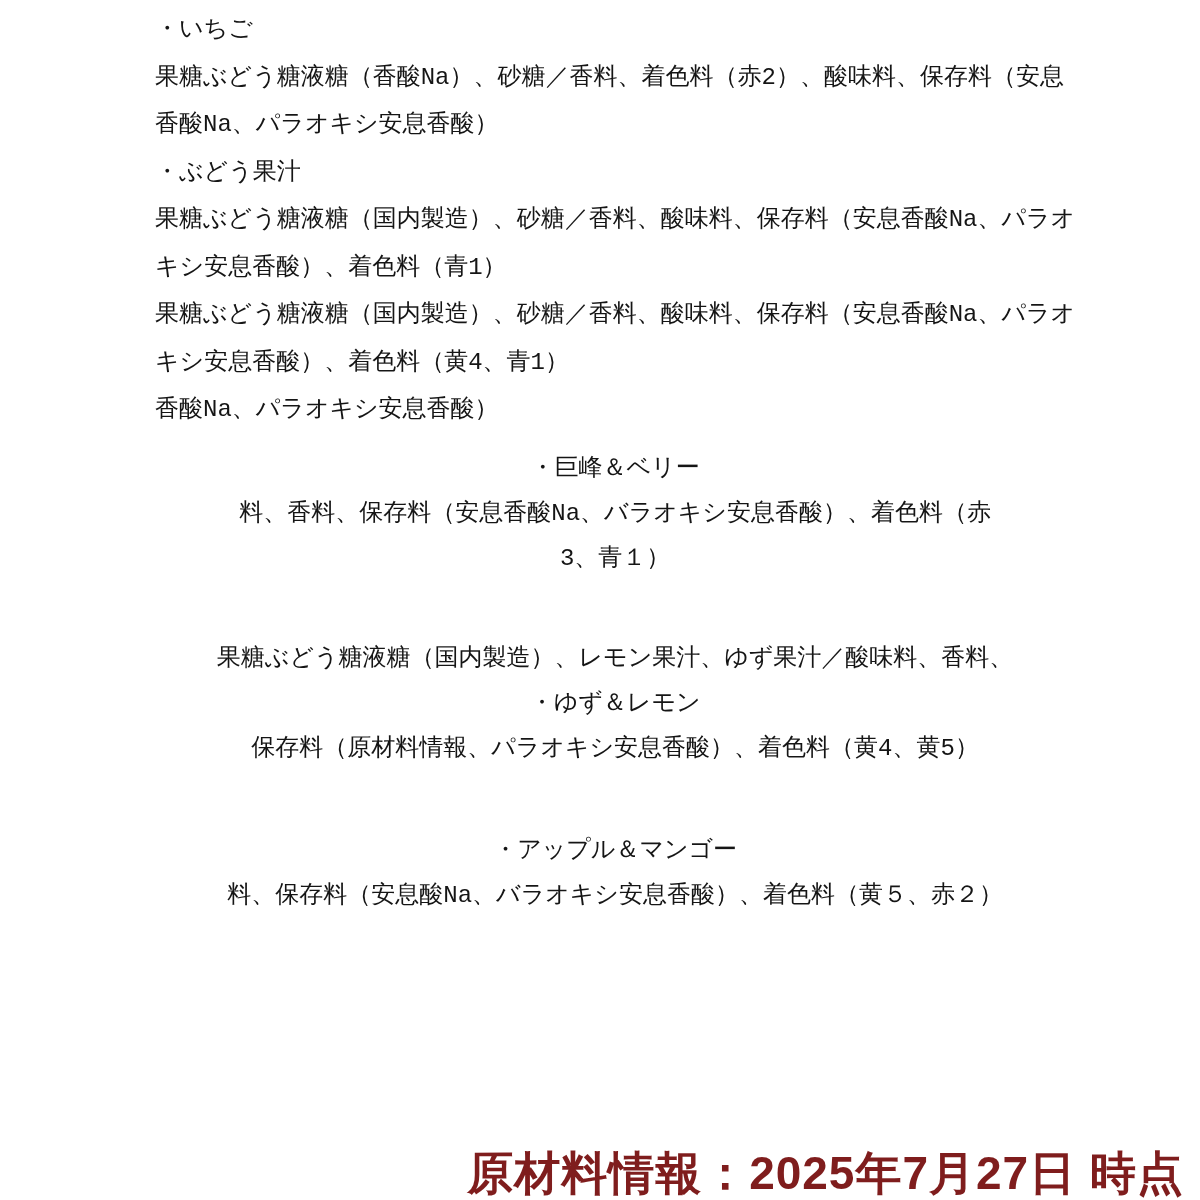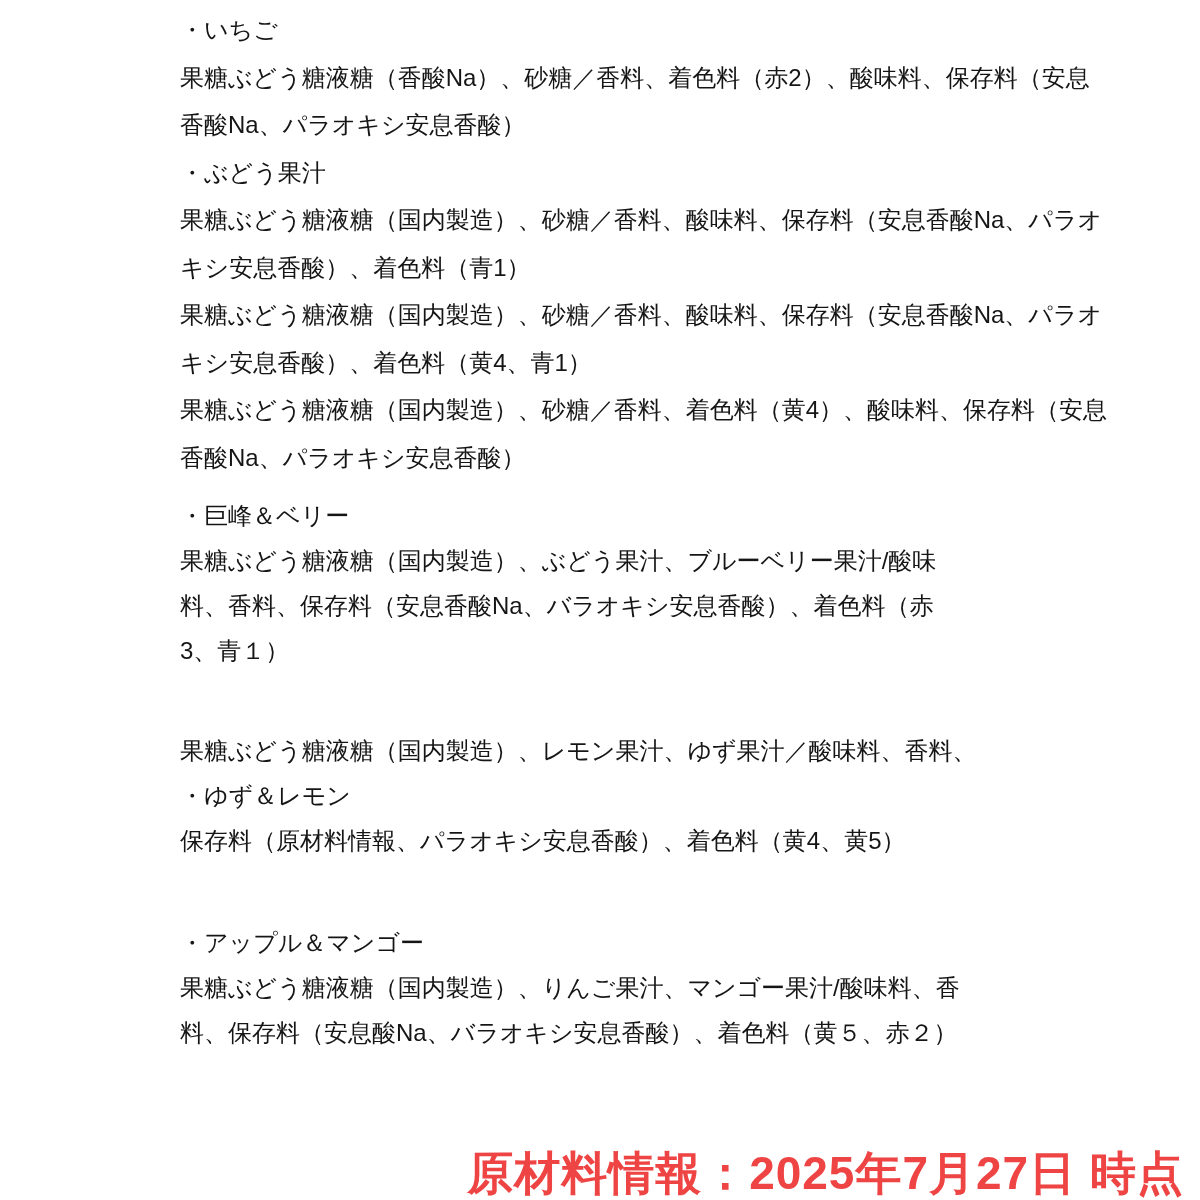--- a/index.html
+++ b/index.html
@@ -11,52 +11,54 @@
     position: relative;
     width: 1200px;
     height: 1200px;
     background: #ffffff;
     color: #151515;
     font-family: "Liberation Sans", "DejaVu Sans", sans-serif;
     overflow: hidden;
   }
   .content {
     position: absolute;
-    left: 180px;
+    left: 155px;
     top: 6px;
+    font-family: Liberation Mono, monospace;
   }
   .ln {
     font-size: 24px;
     white-space: nowrap;
     color: #151515;
   }
   
   .sec-a .ln {
     height: 47.5px;
     line-height: 47.5px;
   }
   
   .sec-b .ln {
     height: 45px;
     line-height: 45px;
+    text-align: center;
   }
   #sec5 { margin-top: 12px; }
   #sec6 { margin-top: 55px; }
   #sec7 { margin-top: 57px; }
   .footer {
     position: absolute;
     right: 16px;
     bottom: 0px;
     height: 53px;
     line-height: 53px;
     font-size: 46px;
     font-weight: 700;
     letter-spacing: 1px;
     white-space: nowrap;
-    color: #ef4444;
+    color: #7f1d1d;
   }
 </style>
 </head>
 <body>
 
 <div class="page">
   <div class="content">
 
     <div class="sec-a" id="sec1">
       <div class="ln">・いちご</div>
@@ -69,39 +71,36 @@
       <div class="ln">果糖ぶどう糖液糖（国内製造）、砂糖／香料、酸味料、保存料（安息香酸Na、パラオ</div>
       <div class="ln">キシ安息香酸）、着色料（青1）</div>
     </div>
 
     <div class="sec-a" id="sec3">
       <div class="ln">果糖ぶどう糖液糖（国内製造）、砂糖／香料、酸味料、保存料（安息香酸Na、パラオ</div>
       <div class="ln">キシ安息香酸）、着色料（黄4、青1）</div>
     </div>
 
     <div class="sec-a" id="sec4">
-      <div class="ln">果糖ぶどう糖液糖（国内製造）、砂糖／香料、着色料（黄4）、酸味料、保存料（安息</div>
       <div class="ln">香酸Na、パラオキシ安息香酸）</div>
     </div>
 
     <div class="sec-b" id="sec5">
       <div class="ln">・巨峰＆ベリー</div>
-      <div class="ln">果糖ぶどう糖液糖（国内製造）、ぶどう果汁、ブルーベリー果汁/酸味</div>
       <div class="ln">料、香料、保存料（安息香酸Na、バラオキシ安息香酸）、着色料（赤</div>
       <div class="ln">3、青１）</div>
     </div>
 
     <div class="sec-b" id="sec6">
       <div class="ln">果糖ぶどう糖液糖（国内製造）、レモン果汁、ゆず果汁／酸味料、香料、</div>
       <div class="ln">・ゆず＆レモン</div>
       <div class="ln">保存料（原材料情報、パラオキシ安息香酸）、着色料（黄4、黄5）</div>
     </div>
 
     <div class="sec-b" id="sec7">
       <div class="ln">・アップル＆マンゴー</div>
-      <div class="ln">果糖ぶどう糖液糖（国内製造）、りんご果汁、マンゴー果汁/酸味料、香</div>
       <div class="ln">料、保存料（安息酸Na、バラオキシ安息香酸）、着色料（黄５、赤２）</div>
     </div>
 
   </div>
 
   <div class="footer">原材料情報：2025年7月27日 時点</div>
 </div>
 
 </body></html>

